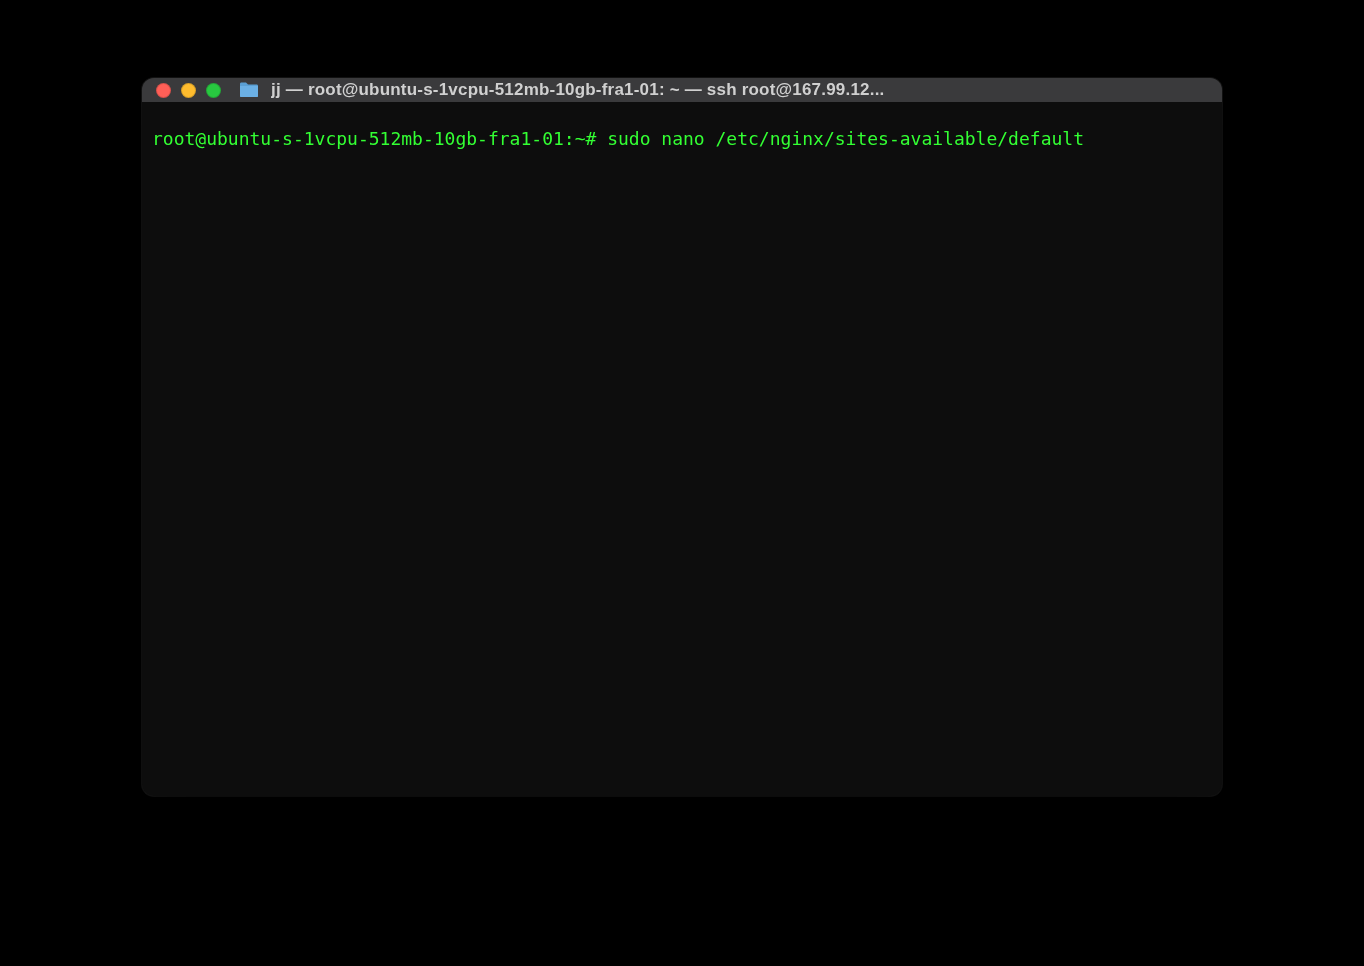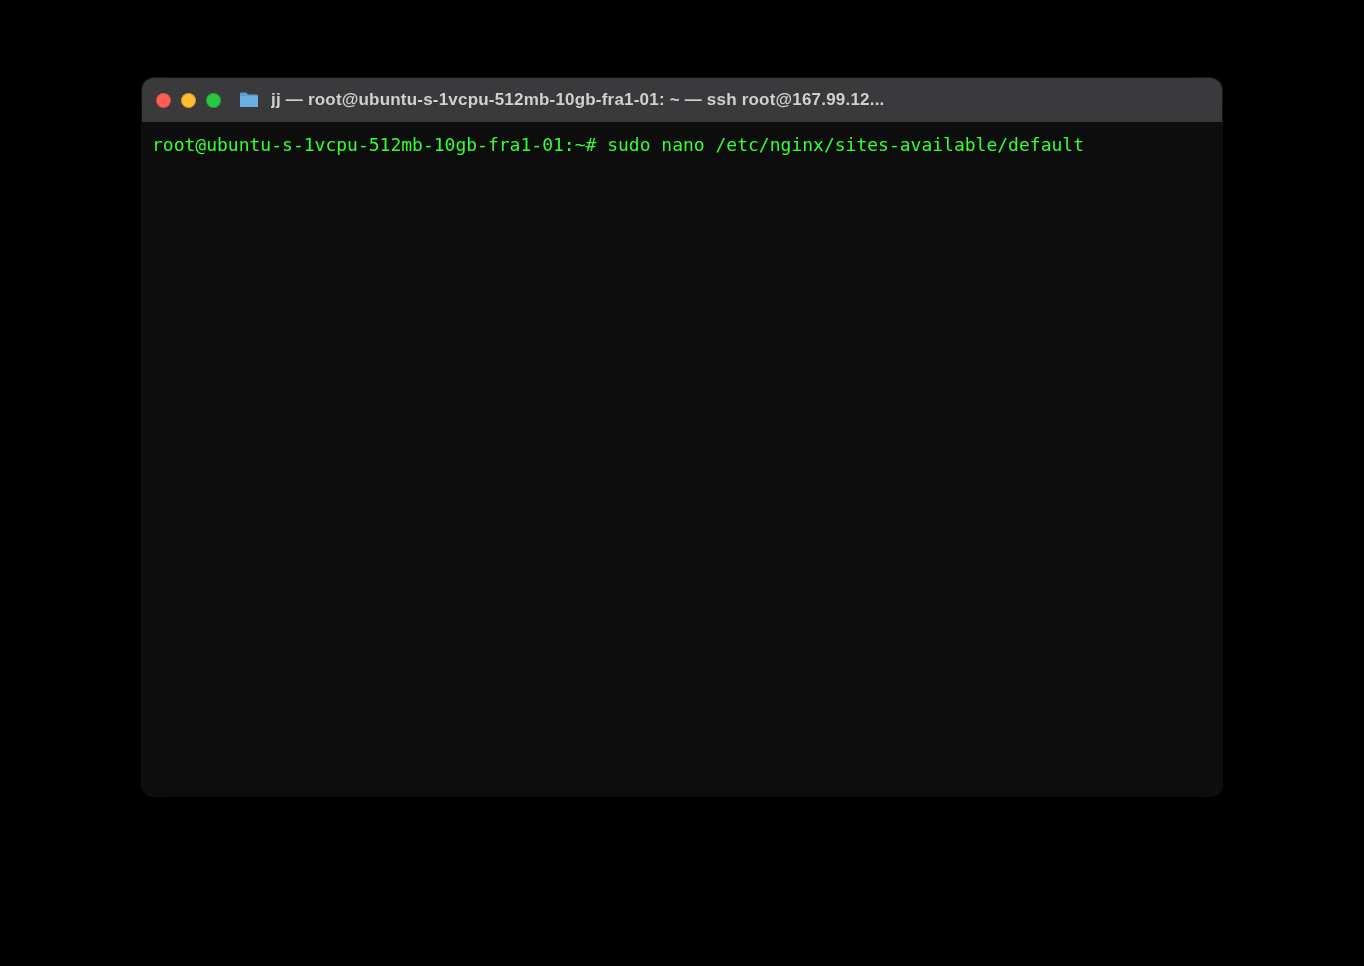--- a/index.html
+++ b/index.html
@@ -24,21 +24,21 @@
       height: 718px;
       background: #1e1e1e;
       border-radius: 12px;
       overflow: hidden;
       box-shadow: 0 20px 60px rgba(0,0,0,0.5), 0 0 0 1px rgba(255,255,255,0.08);
       display: flex;
       flex-direction: column;
     }
 
     .titlebar {
-      height: 44px;
+      height: 24px;
       background: #3a3a3c;
       display: flex;
       align-items: center;
       padding: 0 14px;
       gap: 8px;
       flex-shrink: 0;
     }
 
     .traffic-lights {
       display: flex;
@@ -77,21 +77,21 @@
       white-space: nowrap;
       overflow: hidden;
       text-overflow: ellipsis;
       flex: 1;
       letter-spacing: 0.2px;
     }
 
     .terminal-body {
       flex: 1;
       background: #0d0d0d;
-      padding: 10px 10px;
+      padding: 24px 10px;
       font-family: "SF Mono", Menlo, Monaco, Consolas, monospace;
       font-size: 18px;
       line-height: 1.45;
       color: #33ff33;
       overflow: hidden;
       word-break: break-all;
       white-space: pre-wrap;
     }
 
     .prompt-line {

